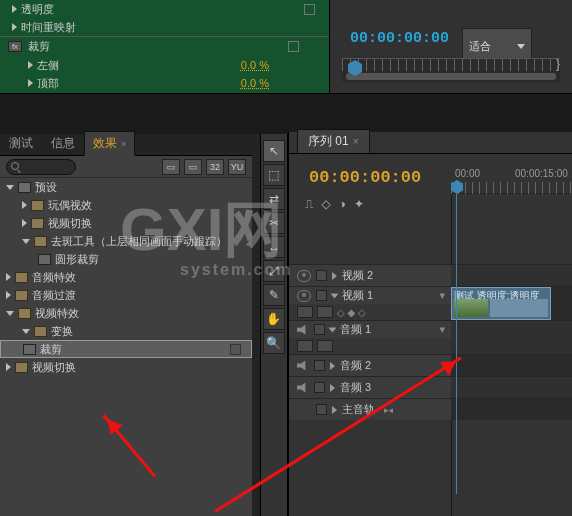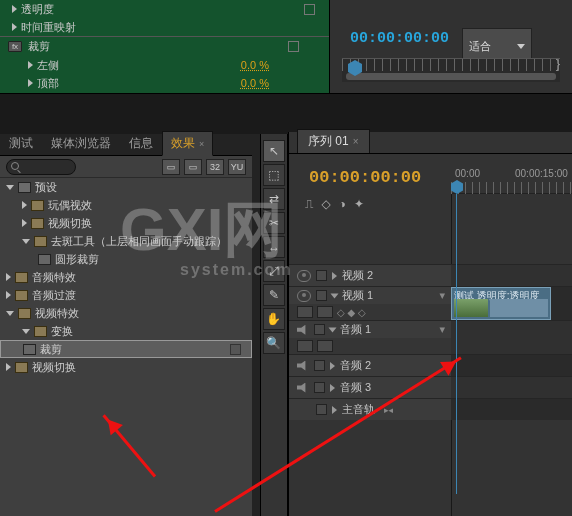--- a/index.html
+++ b/index.html
@@ -191,21 +191,20 @@
     <div class="bar"></div>
   </div>
   <div class="prog-play"></div>
   <span class="bracket" style="right:12px">}</span>
 </div>
 
 <div class="panel-gap"></div>
 
 <div class="tabsL">
   <div class="tab"><span>测试</span></div>
-  <div class="tab"><span>媒体浏览器</span></div>
   <div class="tab"><span>信息</span></div>
   <div class="tab active"><span>效果</span><span class="x">×</span></div>
 </div>
 
 <div class="fx-toolbar">
   <div class="search">
       <span class="mag"></span>
     </div>
   <div style="flex:1"></div>
   <div class="tb-btn">▭</div>

